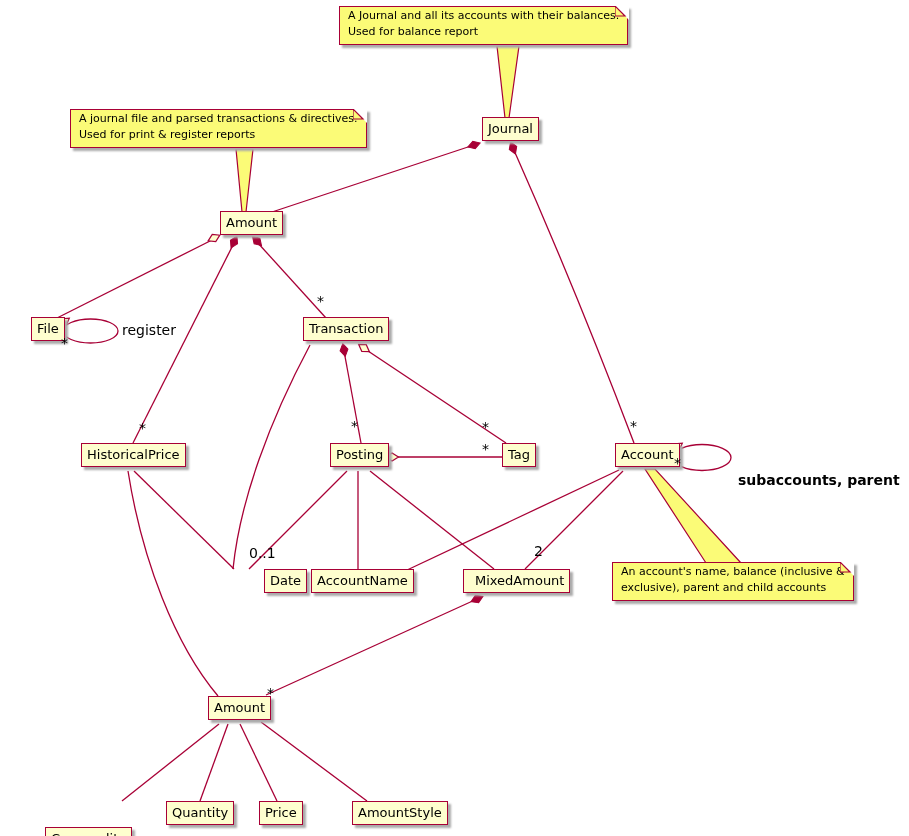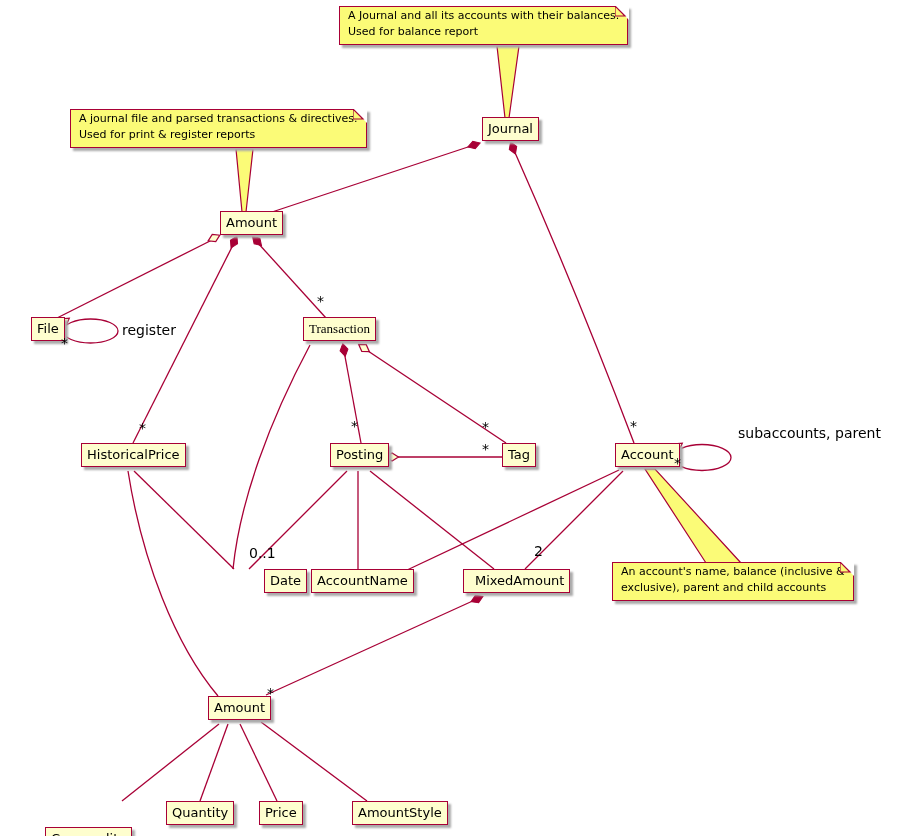--- a/index.html
+++ b/index.html
@@ -103,21 +103,21 @@
 exclusive), parent and child accounts</span>
     <svg class="dogear" width="14" height="14">
       <polygon points="0,0 14,0 14,14" fill="#FFFFFF"></polygon>
       <polygon points="0,0 10,10 0,10" fill="#FBFB77" stroke="#A80036" stroke-width="1.2"></polygon>
     </svg>
   </div>
 
   <div class="uml-class" style="left:482px;top:117px;">Journal</div>
   <div class="uml-class" style="left:220px;top:211px;">Amount</div>
   <div class="uml-class" style="left:31px;top:317px;text-align:center;">File</div>
-  <div class="uml-class" style="left:303px;top:317px;font-family:Liberation Serif, serif;">Transaction</div>
+  <div class="uml-class" style="left:303px;top:317px;">Transaction</div>
   <div class="uml-class" style="left:81px;top:443px;">HistoricalPrice</div>
   <div class="uml-class" style="left:330px;top:443px;">Posting</div>
   <div class="uml-class" style="left:502px;top:443px;">Tag</div>
   <div class="uml-class" style="left:615px;top:443px;">Account</div>
   <div class="uml-class" style="left:216px;top:569px;margin-left:48px;">Date</div>
   <div class="uml-class" style="left:311px;top:569px;">AccountName</div>
   <div class="uml-class" style="left:463px;top:569px;padding-left:11px;">MixedAmount</div>
   <div class="uml-class" style="left:208px;top:696px;">Amount</div>
   <div class="uml-class" style="left:45px;top:801px;margin-top:26px;">Commodity</div>
   <div class="uml-class" style="left:166px;top:801px;">Quantity</div>
@@ -129,15 +129,15 @@
   <div class="edge-label" style="left:351px;top:418px;">*</div>
   <div class="edge-label" style="left:482px;top:419px;">*</div>
   <div class="edge-label" style="left:482px;top:441px;">*</div>
   <div class="edge-label" style="left:630px;top:418px;">*</div>
   <div class="edge-label" style="left:61px;top:335px;">*</div>
   <div class="edge-label" style="left:674px;top:455px;">*</div>
   <div class="edge-label" style="left:267px;top:685px;">*</div>
   <div class="edge-label" style="left:249px;top:545px;">0..1</div>
   <div class="edge-label" style="left:534px;top:543px;">2</div>
   <div class="edge-label" style="left:122px;top:322px;">register</div>
-  <div class="edge-label" style="left:738px;top:425px;">subaccounts, parent</div>
+  <div class="edge-label" style="left:738px;top:472px;font-weight:bold;">subaccounts, parent</div>
 
 </div>
 
 </body></html>

